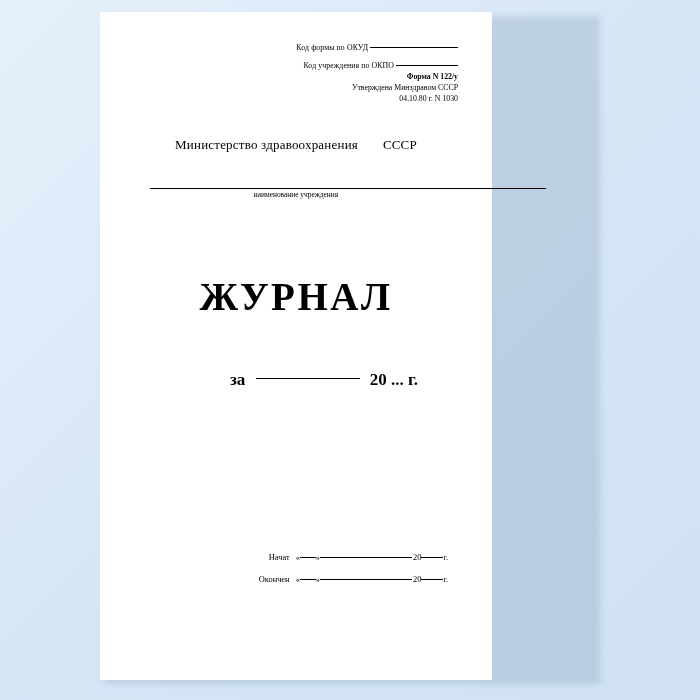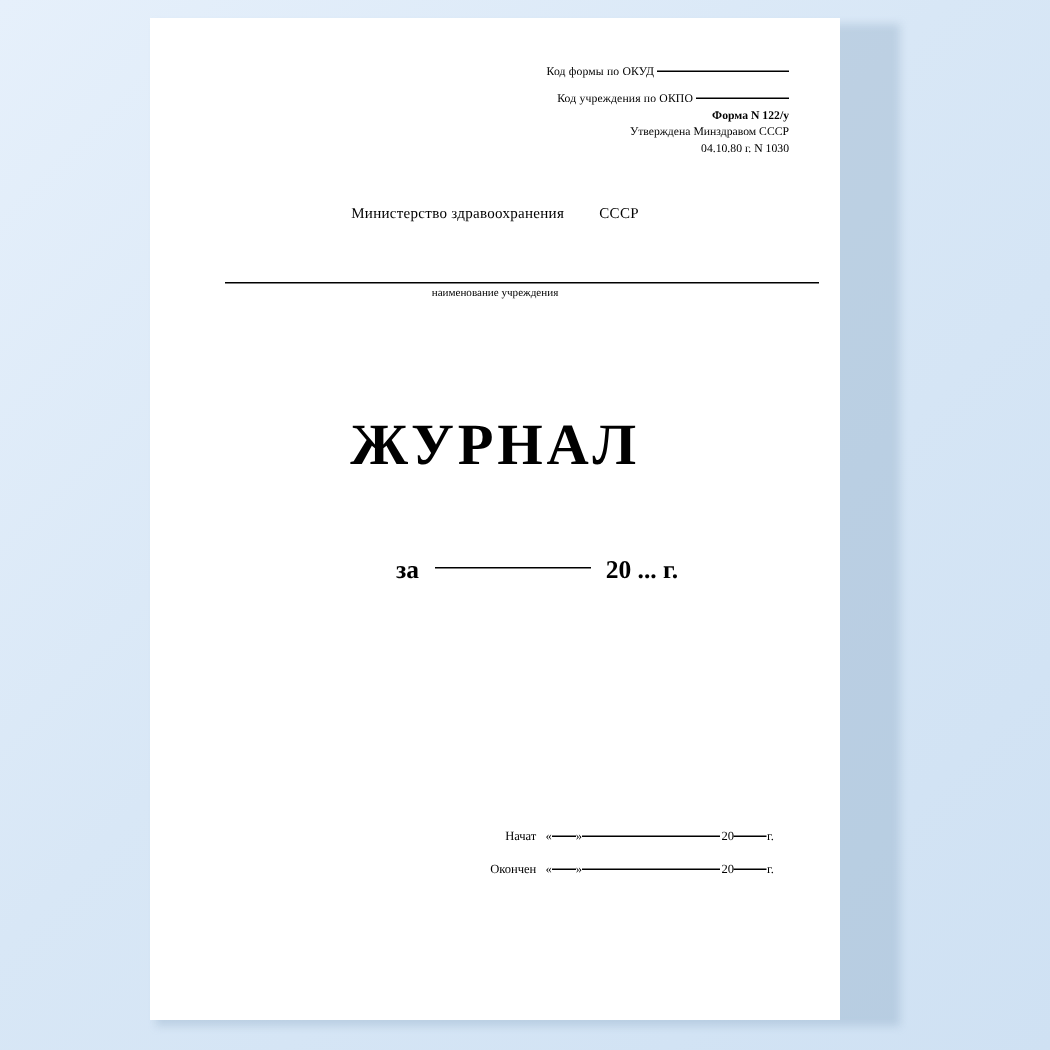--- a/index.html
+++ b/index.html
@@ -25,21 +25,21 @@
     top: 16px;
     width: 496px;
     height: 668px;
     background: rgba(120, 150, 180, 0.28);
     filter: blur(3px);
   }
   .page {
     position: absolute;
     left: 100px;
     top: 12px;
-    width: 460px;
+    width: 392px;
     height: 668px;
     background: #ffffff;
     box-sizing: border-box;
     padding: 0;
   }
 
   
   .codes {
     position: absolute;
     left: 0;
@@ -70,21 +70,21 @@
   .codes .gap1 { height: 7px; }
   .codes .b { font-weight: bold; }
 
   
   .ministry {
     position: absolute;
     top: 125px;
     left: 0;
     width: 100%;
     text-align: center;
-    font-size: 10px;
+    font-size: 13px;
     letter-spacing: 0.2px;
   }
   .ministry .sp { display: inline-block; width: 18px; }
 
   
   .inst-rule {
     position: absolute;
     top: 176px;
     left: 50px;
     width: 396px;

